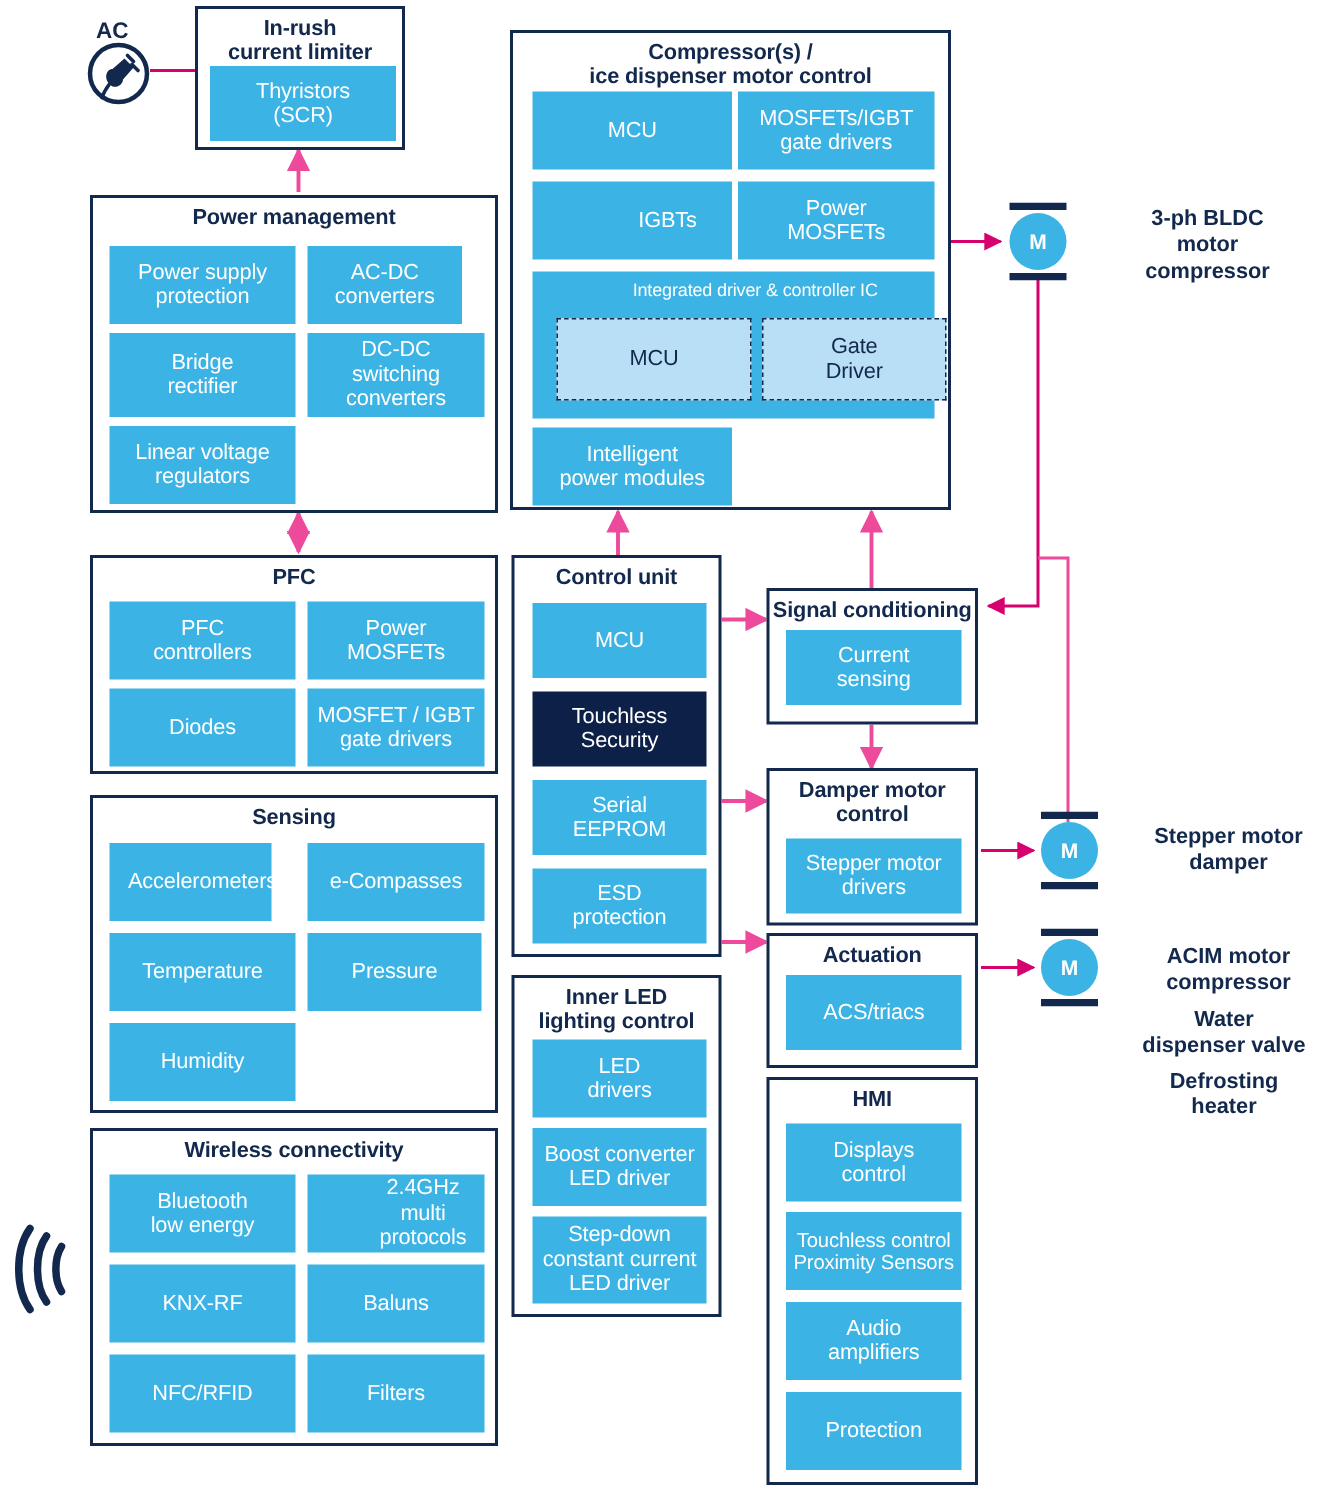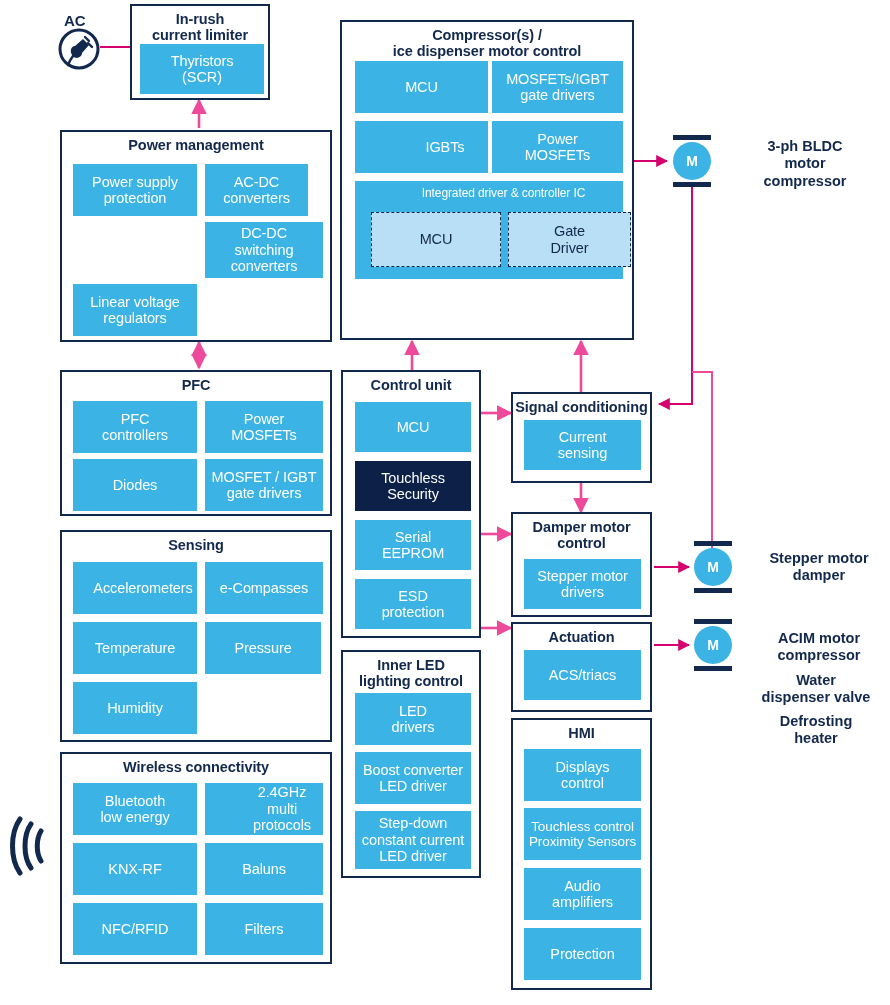--- a/index.html
+++ b/index.html
@@ -167,41 +167,43 @@
     <div class="blk" style="left:8px;top:38px;width:124px;height:50px;white-space:pre-line;">Thyristors
 (SCR)</div>
   </div>
 
   <div class="group" style="left:60px;top:130px;width:272px;height:212px;">
     <div class="group-title" style="white-space:pre-line;">Power management</div>
     <div class="blk" style="left:11px;top:32px;width:124px;height:52px;white-space:pre-line;">Power supply
 protection</div>
     <div class="blk" style="left:143px;top:32px;width:103px;height:52px;white-space:pre-line;">AC-DC
 converters</div>
+    <div class="blk" style="left:11px;top:90px;width:124px;height:56px;white-space:pre-line;">Bridge
+rectifier</div>
     <div class="blk" style="left:143px;top:90px;width:118px;height:56px;white-space:pre-line;">DC-DC
 switching
 converters</div>
     <div class="blk" style="left:11px;top:152px;width:124px;height:52px;white-space:pre-line;">Linear voltage
 regulators</div>
   </div>
 
   <div class="group" style="left:60px;top:370px;width:272px;height:146px;">
     <div class="group-title" style="white-space:pre-line;">PFC</div>
     <div class="blk" style="left:11px;top:29px;width:124px;height:52px;white-space:pre-line;">PFC
 controllers</div>
     <div class="blk" style="left:143px;top:29px;width:118px;height:52px;white-space:pre-line;">Power
 MOSFETs</div>
     <div class="blk" style="left:11px;top:87px;width:124px;height:52px;white-space:pre-line;">Diodes</div>
     <div class="blk" style="left:143px;top:87px;width:118px;height:52px;white-space:pre-line;">MOSFET / IGBT
 gate drivers</div>
   </div>
 
   <div class="group" style="left:60px;top:530px;width:272px;height:212px;">
     <div class="group-title" style="white-space:pre-line;">Sensing</div>
-    <div class="blk" style="left:11px;top:30px;width:124px;height:52px;white-space:pre-line;padding-left:16px;">Accelerometers</div>
+    <div class="blk" style="left:11px;top:30px;width:108px;height:52px;white-space:pre-line;padding-left:16px;">Accelerometers</div>
     <div class="blk" style="left:143px;top:30px;width:118px;height:52px;white-space:pre-line;">e-Compasses</div>
     <div class="blk" style="left:11px;top:90px;width:124px;height:52px;white-space:pre-line;">Temperature</div>
     <div class="blk" style="left:143px;top:90px;width:116px;height:52px;white-space:pre-line;text-align:right;">Pressure</div>
     <div class="blk" style="left:11px;top:150px;width:124px;height:52px;white-space:pre-line;">Humidity</div>
   </div>
 
   <div class="group" style="left:60px;top:752px;width:272px;height:212px;">
     <div class="group-title" style="white-space:pre-line;">Wireless connectivity</div>
     <div class="blk" style="left:11px;top:29px;width:124px;height:52px;white-space:pre-line;">Bluetooth
 low energy</div>
@@ -223,20 +225,22 @@
     <div class="blk" style="left:150px;top:99px;width:131px;height:52px;white-space:pre-line;">Power
 MOSFETs</div>
 
     <div class="blk subcontainer" style="left:13px;top:159px;width:268px;height:98px;">
       <div class="sub-title">Integrated driver &amp; controller IC</div>
       <div class="dashblk" style="left:16px;top:31px;width:130px;height:55px;white-space:pre-line;">MCU</div>
       <div class="dashblk" style="left:153px;top:31px;width:123px;height:55px;white-space:pre-line;">Gate
 Driver</div>
     </div>
 
+    <div class="blk" style="left:13px;top:263px;width:133px;height:52px;white-space:pre-line;">Intelligent
+power modules</div>
   </div>
 
   <div class="group" style="left:341px;top:370px;width:140px;height:268px;">
     <div class="group-title" style="white-space:pre-line;">Control unit</div>
     <div class="blk" style="left:12px;top:30px;width:116px;height:50px;white-space:pre-line;">MCU</div>
     <div class="blk dark" style="left:12px;top:89px;width:116px;height:50px;white-space:pre-line;">Touchless
 Security</div>
     <div class="blk" style="left:12px;top:148px;width:116px;height:50px;white-space:pre-line;">Serial
 EEPROM</div>
     <div class="blk" style="left:12px;top:207px;width:116px;height:50px;white-space:pre-line;">ESD

